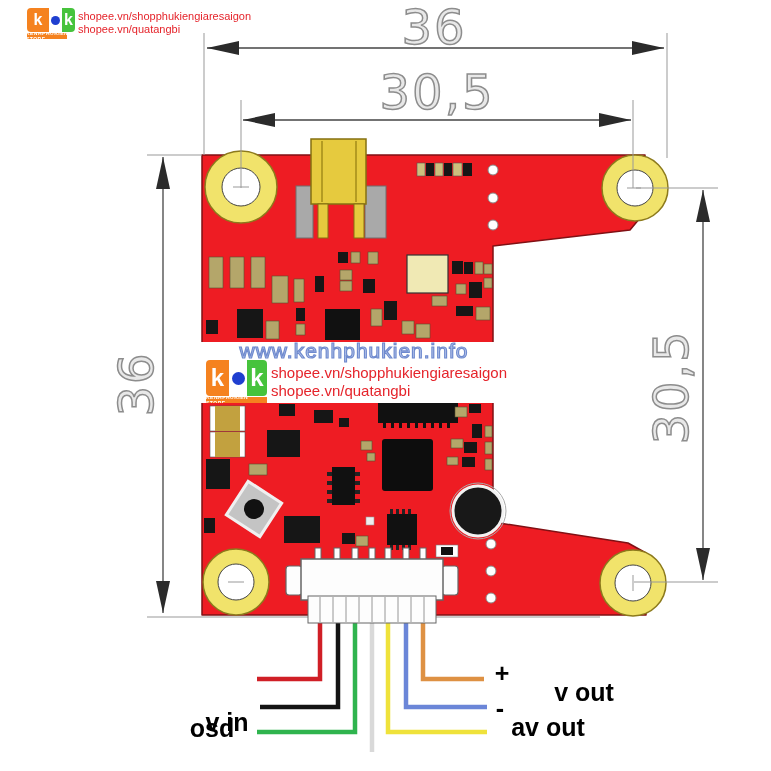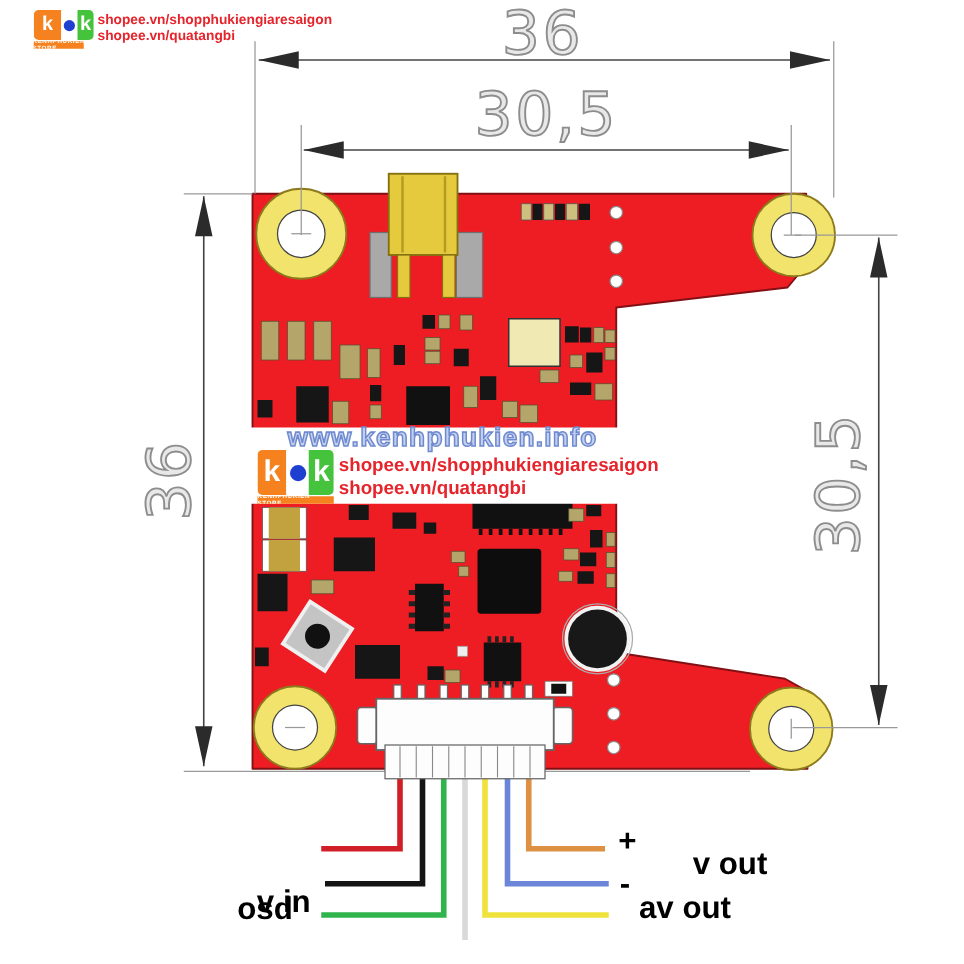--- a/index.html
+++ b/index.html
@@ -20,22 +20,22 @@
   
   .kpk{position:absolute;display:flex;overflow:hidden;}
   .kpk .cell{display:flex;align-items:center;justify-content:center;font-weight:bold;color:#fff;}
   .kpk .c-orange{background:#f5821f;border-radius:4px 0 0 4px;}
   .kpk .c-white{background:#ffffff;}
   .kpk .c-green{background:#46c33c;border-radius:0 4px 4px 0;}
   .kpk .dot{border-radius:50%;background:#1f3fd0;}
   .kpk-strip{position:absolute;background:#f5821f;color:#fff;font-weight:bold;
              display:flex;align-items:center;justify-content:center;overflow:hidden;
              letter-spacing:.5px;}
-  .shopee-line{position:absolute;color:#e5242b;font-weight:bold;white-space:nowrap;line-height:1;}
-  .wm-site{position:absolute;transform:translate(-50%,-50%);font-weight:bold;font-size:21px;
+  .shopee-line{position:absolute;color:#e5242b;font-weight:normal;white-space:nowrap;line-height:1;}
+  .wm-site{position:absolute;transform:translate(-50%,-50%);font-weight:normal;font-size:21px;
            letter-spacing:1px;color:#c3d0ef;-webkit-text-stroke:1.2px #6f8ace;white-space:nowrap;}
 </style>
 </head>
 <body>
 
 <div id="stage">
 
   <svg id="pcb-svg" width="771" height="771" viewBox="0 0 771 771">
 
     <line x1="147" y1="617" x2="600" y2="617" stroke="#999" stroke-width="1"></line>

